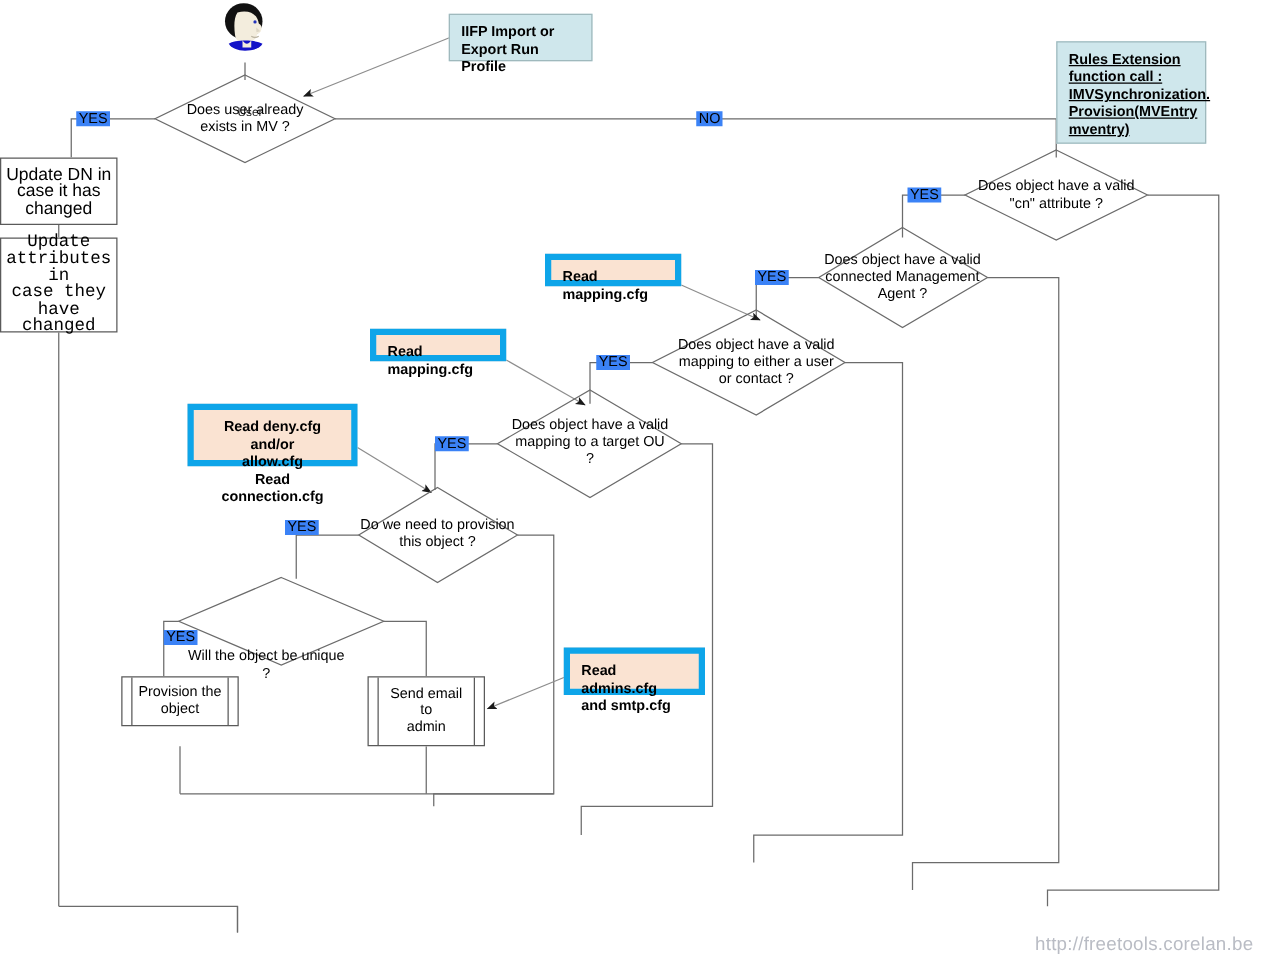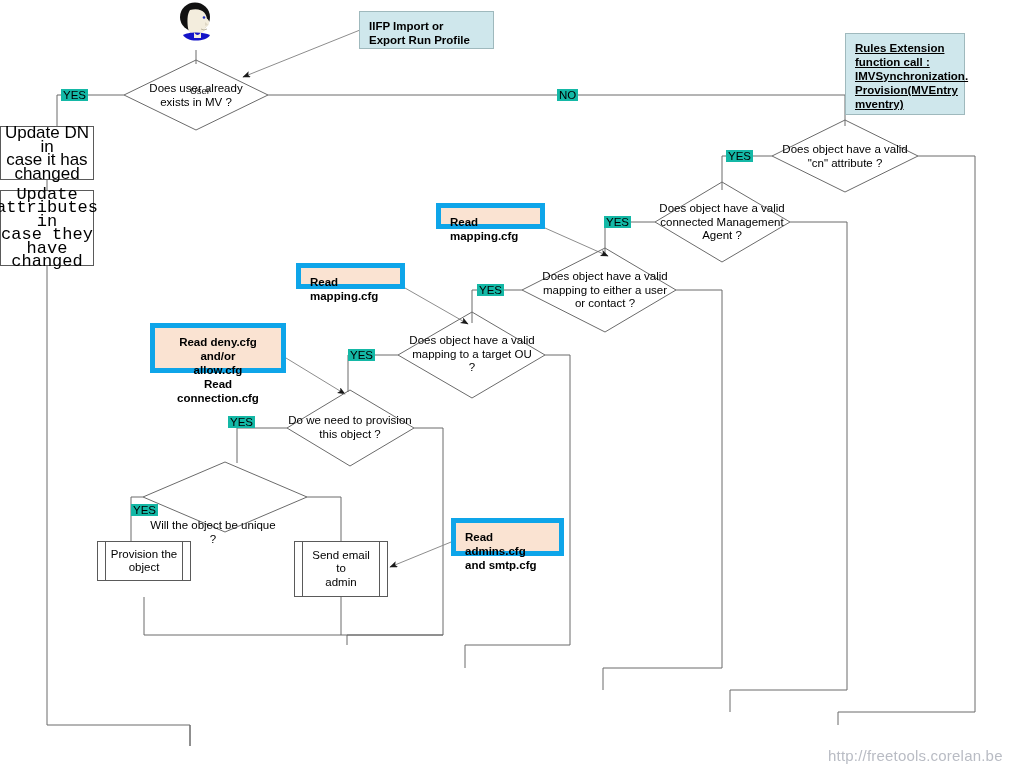--- a/index.html
+++ b/index.html
@@ -31,21 +31,21 @@
   .proc .bar{position:absolute;top:0;bottom:0;width:0;border-left:1px solid #5a5a5a;}
   .proc .bar.l{left:7px;}
   .proc .bar.r{right:7px;}
   .proc .lbl{padding:0 11px;position:relative;z-index:2;}
 
   
   .plain{
     position:absolute;box-sizing:border-box;
     background:#ffffff;border:1px solid #5a5a5a;
     display:flex;align-items:center;justify-content:center;
-    font-size:17px;color:#000;line-height:13.5px;text-align:center;
+    font-size:14px;color:#000;line-height:13.5px;text-align:center;
     white-space:pre-line;
   }
 
   
   .note{
     position:absolute;box-sizing:border-box;
     font-size:11.5px;line-height:14px;font-weight:bold;color:#000;
     padding:7px 9px;white-space:pre-line;
   }
   .note.blue{background:#cfe7ec;border:1px solid #9fb9bd;}
@@ -55,21 +55,21 @@
   
   .term{
     position:absolute;box-sizing:border-box;
     background:#ffffff;border:1px solid #555;border-radius:14px;
     display:flex;align-items:center;justify-content:center;
     font-size:11.5px;color:#000;margin-top:36px;
   }
 
   
   .elabel{
-    position:absolute;font-size:11.5px;color:#000;background:#14b8a6;
+    position:absolute;font-size:11.5px;color:#000;background:#3b82f6;
     padding:0 2px;line-height:12px;
   }
 
   
   .actor{position:absolute;width:44px;height:46px;}
   .actor-caption{
     position:absolute;width:60px;text-align:center;
     font-size:9.5px;color:#222;
   }
 
@@ -168,21 +168,21 @@
       <path d="M30,16 C34,16 36,19 35,22 C34.2,24.5 32,25.6 30.5,25 L30,19 Z" fill="#f3eddd"></path>
       <circle cx="30" cy="15.5" r="1.3" fill="#2233bb"></circle>
       <path d="M31,20 l3.3,3 l-3.2,.8 Z" fill="#ddd6c4"></path>
       <path d="M27,27 q3,2 6,0" stroke="#bdb6a4" stroke-width="1" fill="none"></path>
       <path d="M9,33 C14,29.5 30,29.5 36,33 C34,37 28,38.5 22,38.5 C16,38.5 11,36.5 9,33 Z" fill="#1414c8"></path>
       <path d="M20,30 C22,34 25,34 27,30 L27,36 L20,36 Z" fill="#f3eddd"></path>
     </svg>
   </div>
   <div class="actor-caption" style="left:170px;top:37px;margin-top:48px;">User</div>
 
-  <div class="note blue" style="left:359px;top:11px;width:135px;height:38px;">IIFP Import or
+  <div class="note blue" style="left:359px;top:11px;width:115px;height:38px;">IIFP Import or
 Export Run Profile</div>
 
   <div class="note blue" style="left:845px;top:33px;width:120px;height:82px;text-decoration:underline;">Rules Extension
 function call :
 IMVSynchronization.
 Provision(MVEntry
 mventry)</div>
 
   <div class="note peach" style="left:436px;top:203px;width:109px;height:26px;">Read mapping.cfg</div>
 

